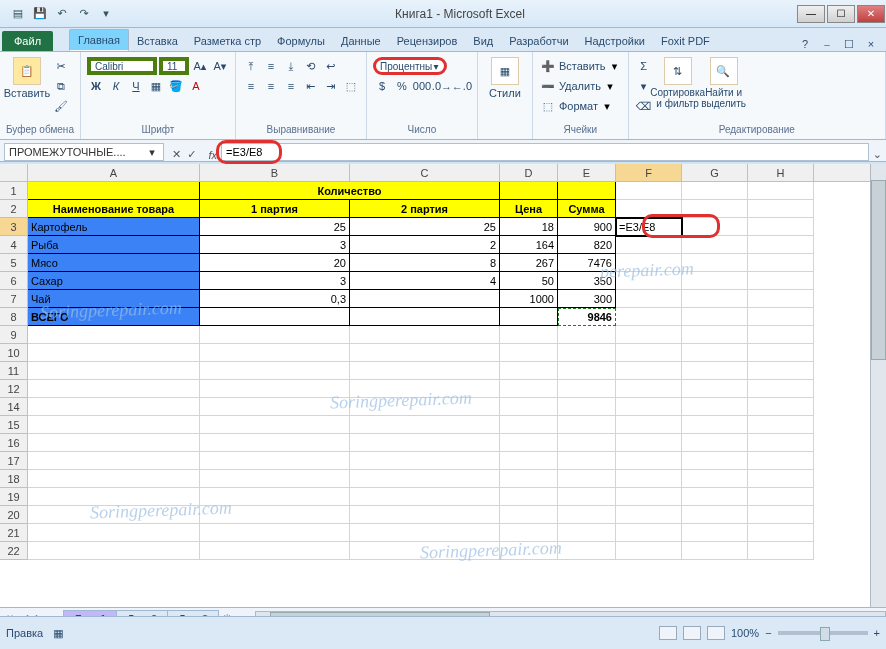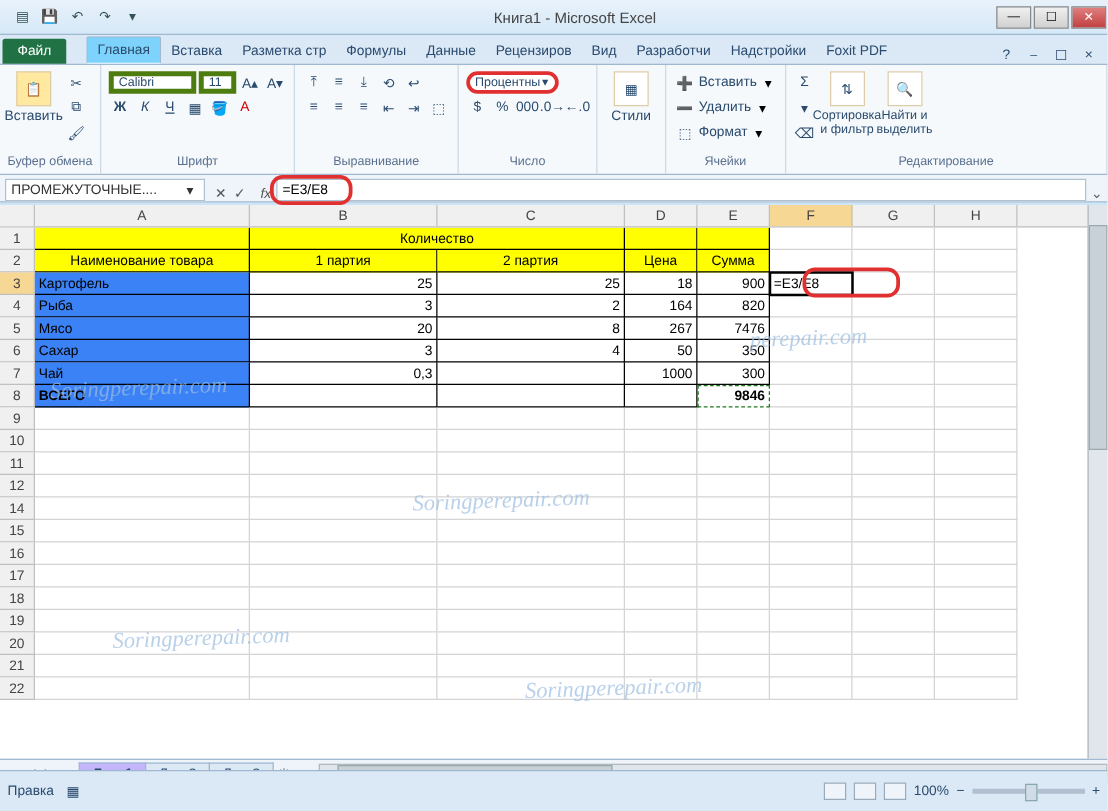--- a/index.html
+++ b/index.html
@@ -48,21 +48,21 @@
 
 .grid-wrap { position: absolute; top: 164px; left: 0; right: 0; bottom: 42px; background: #fff; overflow: hidden; }
 .col-headers { display: flex; height: 18px; background: #f0f0f0; border-bottom: 1px solid #c0c0c0; position: sticky; top: 0; }
 .corner { width: 28px; border-right: 1px solid #c0c0c0; background: #f0f0f0; }
 .col-h { border-right: 1px solid #c0c0c0; text-align: center; color: #444; font-size: 11px; display: flex; align-items: center; justify-content: center; }
 .row { display: flex; height: 18px; }
 .row-h { width: 28px; background: #f0f0f0; border-right: 1px solid #c0c0c0; border-bottom: 1px solid #c0c0c0; display: flex; align-items: center; justify-content: center; color: #444; font-size: 11px; }
 .cell { border-right: 1px solid #d4d4d4; border-bottom: 1px solid #d4d4d4; padding: 0 3px; font-size: 11px; display: flex; align-items: center; overflow: hidden; white-space: nowrap; }
 .cell.r { justify-content: flex-end; }
 .cell.c { justify-content: center; }
-.yellow { background: #ffff00; font-weight: normal; border-right: 1px solid #000; border-bottom: 1px solid #000; }
+.yellow { background: #ffff00; font-weight: bold; border-right: 1px solid #000; border-bottom: 1px solid #000; }
 .green { background: #3b82f6; border-right: 1px solid #000; border-bottom: 1px solid #000; }
 .bord { border-right: 1px solid #000; border-bottom: 1px solid #000; }
 .active-cell-ring { position: absolute; border: 3px solid #e03030; border-radius: 10px; pointer-events: none; }
 .marquee { border: 1px dashed #1f7a1f; }
 .sel { outline: 2px solid #000; outline-offset: -1px; }
 
 
 .sheet-tabs { position: absolute; bottom: 20px; left: 0; right: 0; height: 22px; background: #eef4fa; border-top: 1px solid #a0b8d0; display: flex; align-items: center; font-size: 11px; }
 .nav-btn { width: 16px; text-align: center; color: #555; }
 .stab { padding: 2px 10px; background: #dce8f4; border: 1px solid #a0b8d0; border-bottom: none; margin-left: -1px; color: #2a4b6e; }

